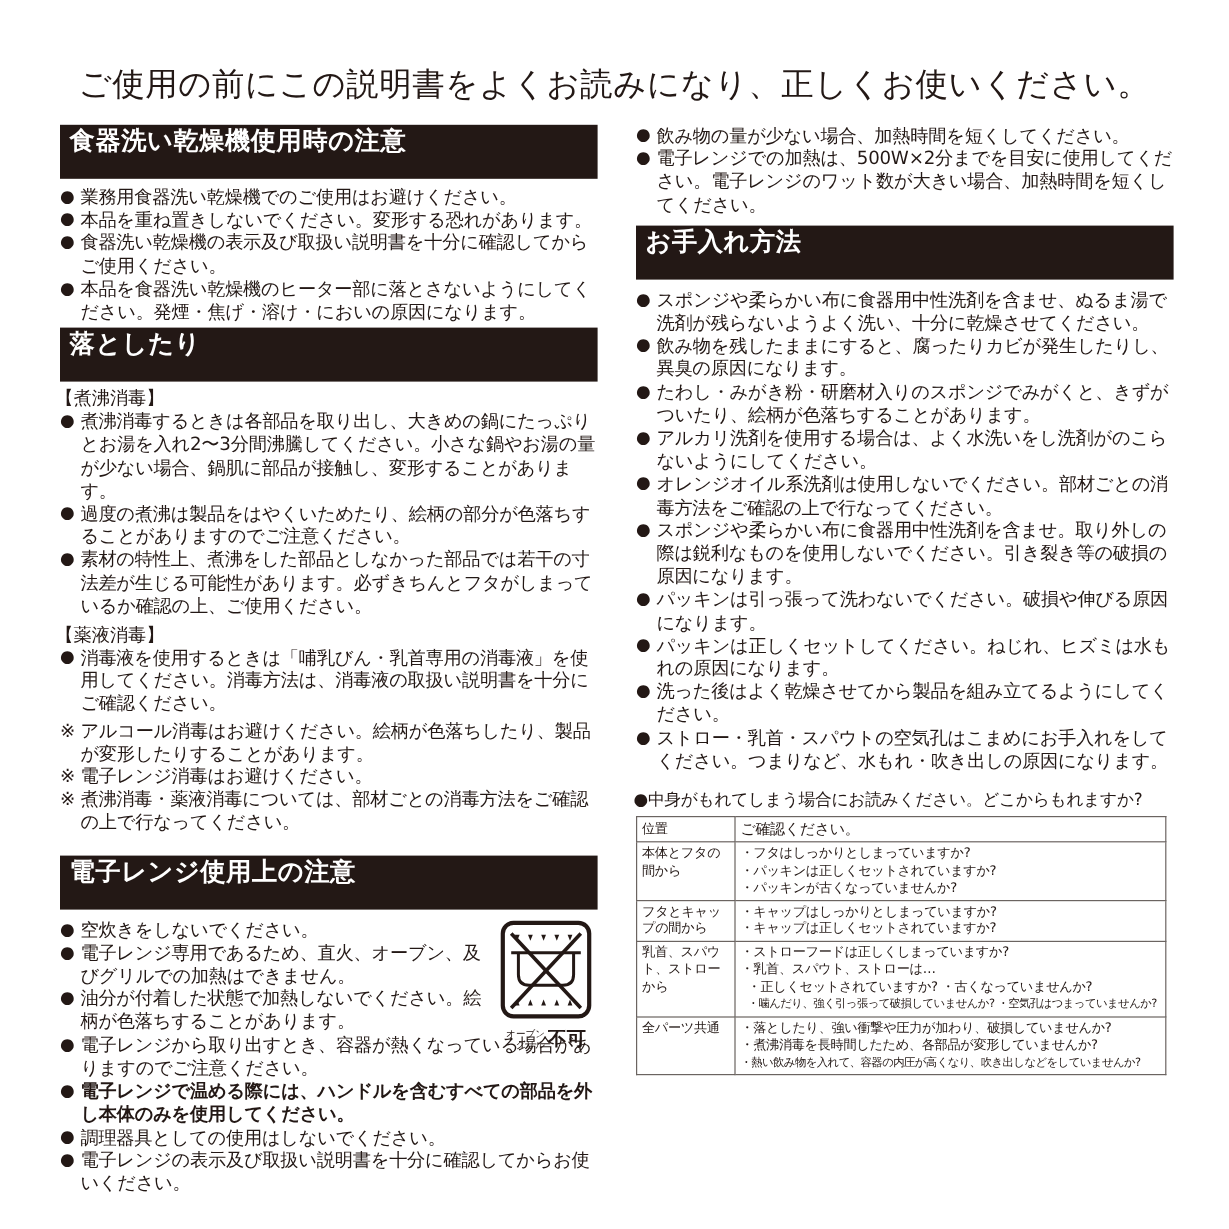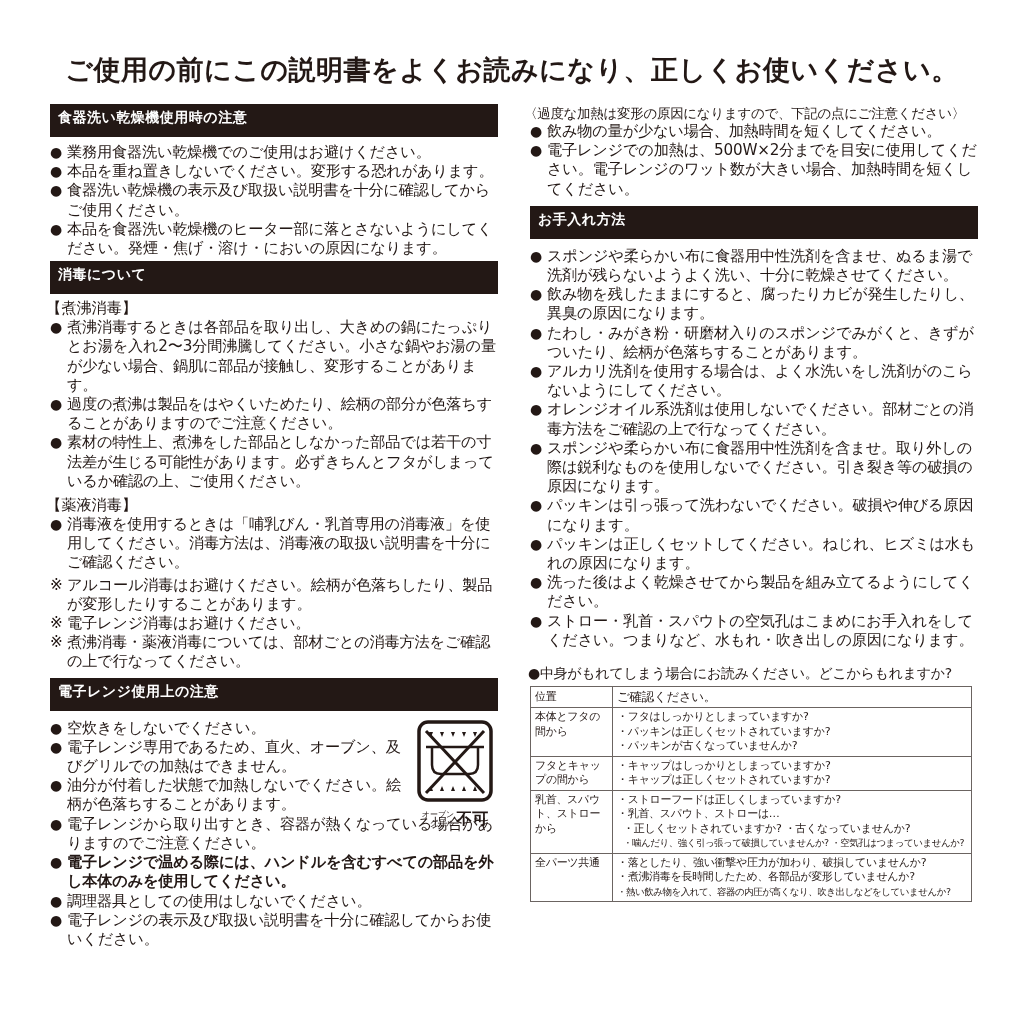--- a/index.html
+++ b/index.html
@@ -1,27 +1,27 @@
 <!DOCTYPE html>
 <html><head>
 <meta charset="utf-8">
 <style>
   * { margin: 0; padding: 0; box-sizing: border-box; }
   html, body { width: 1024px; height: 1024px; background: #ffffff; overflow: hidden; }
   body { font-family: "DejaVu Sans", "Liberation Sans", sans-serif; color: #231815; position: relative; }
   .top-title {
     position: absolute; left: 0; top: 52px; width: 1024px; text-align: center;
-    font-size: 27px; letter-spacing: 0.5px; color: #231815; font-weight: bold;
+    font-size: 27px; letter-spacing: 0.5px; color: #231815; font-weight: normal;
   }
   .col { position: absolute; top: 104px; }
   .col-left { left: 50px; width: 448px; }
   .col-right { left: 530px; width: 448px; }
   .sec-header {
-    background: #231815; color: #ffffff; font-size: 14px; font-weight: bold;
-    height: 33px; line-height: 27px; padding-left: 8px; letter-spacing: 0.5px;
+    background: #231815; color: #ffffff; font-size: 21px; font-weight: bold;
+    height: 45px; line-height: 27px; padding-left: 8px; letter-spacing: 0.5px;
     white-space: nowrap; overflow: hidden;
   }
   .item { position: relative; padding-left: 17px; font-size: 15.2px; line-height: 19.2px; letter-spacing: -0.2px; }
   .item::before { content: "●"; position: absolute; left: 0; top: 0; font-size: 14px; }
   .item.bold { font-weight: bold; }
   .note { position: relative; padding-left: 17px; font-size: 15.2px; line-height: 19.2px; letter-spacing: -0.2px; }
   .note .mark { position: absolute; left: 0; top: 0; }
   .sub-label { font-size: 15.2px; line-height: 20px; margin-left: -4px; }
   .intro { font-size: 13.5px; line-height: 18px; letter-spacing: -0.3px; margin-left: -6px; }
   .micro-block { position: relative; }
@@ -48,21 +48,21 @@
 <div class="col col-left">
 
   <div class="sec-header">食器洗い乾燥機使用時の注意</div>
   <div style="margin-top:6px;">
     <div class="item">業務用食器洗い乾燥機でのご使用はお避けください。</div>
     <div class="item">本品を重ね置きしないでください。変形する恐れがあります。</div>
     <div class="item">食器洗い乾燥機の表示及び取扱い説明書を十分に確認してからご使用ください。</div>
     <div class="item">本品を食器洗い乾燥機のヒーター部に落とさないようにしてください。発煙・焦げ・溶け・においの原因になります。</div>
   </div>
 
-  <div class="sec-header" style="margin-top:3px;">消毒について</div>
+  <div class="sec-header" style="margin-top:3px;">落としたり</div>
   <div class="sub-label" style="margin-top:4px;">【煮沸消毒】</div>
   <div class="item">煮沸消毒するときは各部品を取り出し、大きめの鍋にたっぷりとお湯を入れ2〜3分間沸騰してください。小さな鍋やお湯の量が少ない場合、鍋肌に部品が接触し、変形することがあります。</div>
   <div class="item">過度の煮沸は製品をはやくいためたり、絵柄の部分が色落ちすることがありますのでご注意ください。</div>
   <div class="item">素材の特性上、煮沸をした部品としなかった部品では若干の寸法差が生じる可能性があります。必ずきちんとフタがしまっているか確認の上、ご使用ください。</div>
 
   <div class="sub-label" style="margin-top:4px;">【薬液消毒】</div>
   <div class="item">消毒液を使用するときは「哺乳びん・乳首専用の消毒液」を使用してください。消毒方法は、消毒液の取扱い説明書を十分にご確認ください。</div>
 
   <div style="margin-top:3px;">
     <div class="note">
@@ -72,21 +72,21 @@
     <div class="note">
       <span class="mark">※</span>
       <span>電子レンジ消毒はお避けください。</span>
     </div>
     <div class="note">
       <span class="mark">※</span>
       <span>煮沸消毒・薬液消毒については、部材ごとの消毒方法をご確認の上で行なってください。</span>
     </div>
   </div>
 
-  <div class="sec-header" style="margin-top:6px;">電子レンジ使用上の注意</div>
+  <div class="sec-header" style="margin-top:17px;">電子レンジ使用上の注意</div>
 
   <div class="micro-block" style="margin-top:8px;">
     <div class="item">空炊きをしないでください。</div>
     <div class="item">電子レンジ専用であるため、直火、オーブン、及びグリルでの加熱はできません。</div>
     <div class="item">油分が付着した状態で加熱しないでください。絵柄が色落ちすることがあります。</div>
 
     <div class="oven-icon-wrap">
       <svg class="oven-icon" viewBox="0 0 78 84">
         <rect x="3" y="3" width="72" height="78" rx="9" ry="9" fill="none" stroke="#231815" stroke-width="3.5"></rect>
         <g fill="#231815">
@@ -116,21 +116,20 @@
     </div>
   </div>
 
   <div class="item">電子レンジから取り出すとき、容器が熱くなっている場合がありますのでご注意ください。</div>
   <div class="item bold">電子レンジで温める際には、ハンドルを含むすべての部品を外し本体のみを使用してください。</div>
   <div class="item">調理器具としての使用はしないでください。</div>
   <div class="item">電子レンジの表示及び取扱い説明書を十分に確認してからお使いください。</div>
 </div>
 
 <div class="col col-right">
-  <div class="intro">〈過度な加熱は変形の原因になりますので、下記の点にご注意ください〉</div>
   <div class="item">飲み物の量が少ない場合、加熱時間を短くしてください。</div>
   <div class="item">電子レンジでの加熱は、500W×2分までを目安に使用してください。電子レンジのワット数が大きい場合、加熱時間を短くしてください。</div>
 
   <div class="sec-header" style="margin-top:7px;">お手入れ方法</div>
   <div style="margin-top:8px;">
     <div class="item">スポンジや柔らかい布に食器用中性洗剤を含ませ、ぬるま湯で洗剤が残らないようよく洗い、十分に乾燥させてください。</div>
     <div class="item">飲み物を残したままにすると、腐ったりカビが発生したりし、異臭の原因になります。</div>
     <div class="item">たわし・みがき粉・研磨材入りのスポンジでみがくと、きずがついたり、絵柄が色落ちすることがあります。</div>
     <div class="item">アルカリ洗剤を使用する場合は、よく水洗いをし洗剤がのこらないようにしてください。</div>
     <div class="item">オレンジオイル系洗剤は使用しないでください。部材ごとの消毒方法をご確認の上で行なってください。</div>

